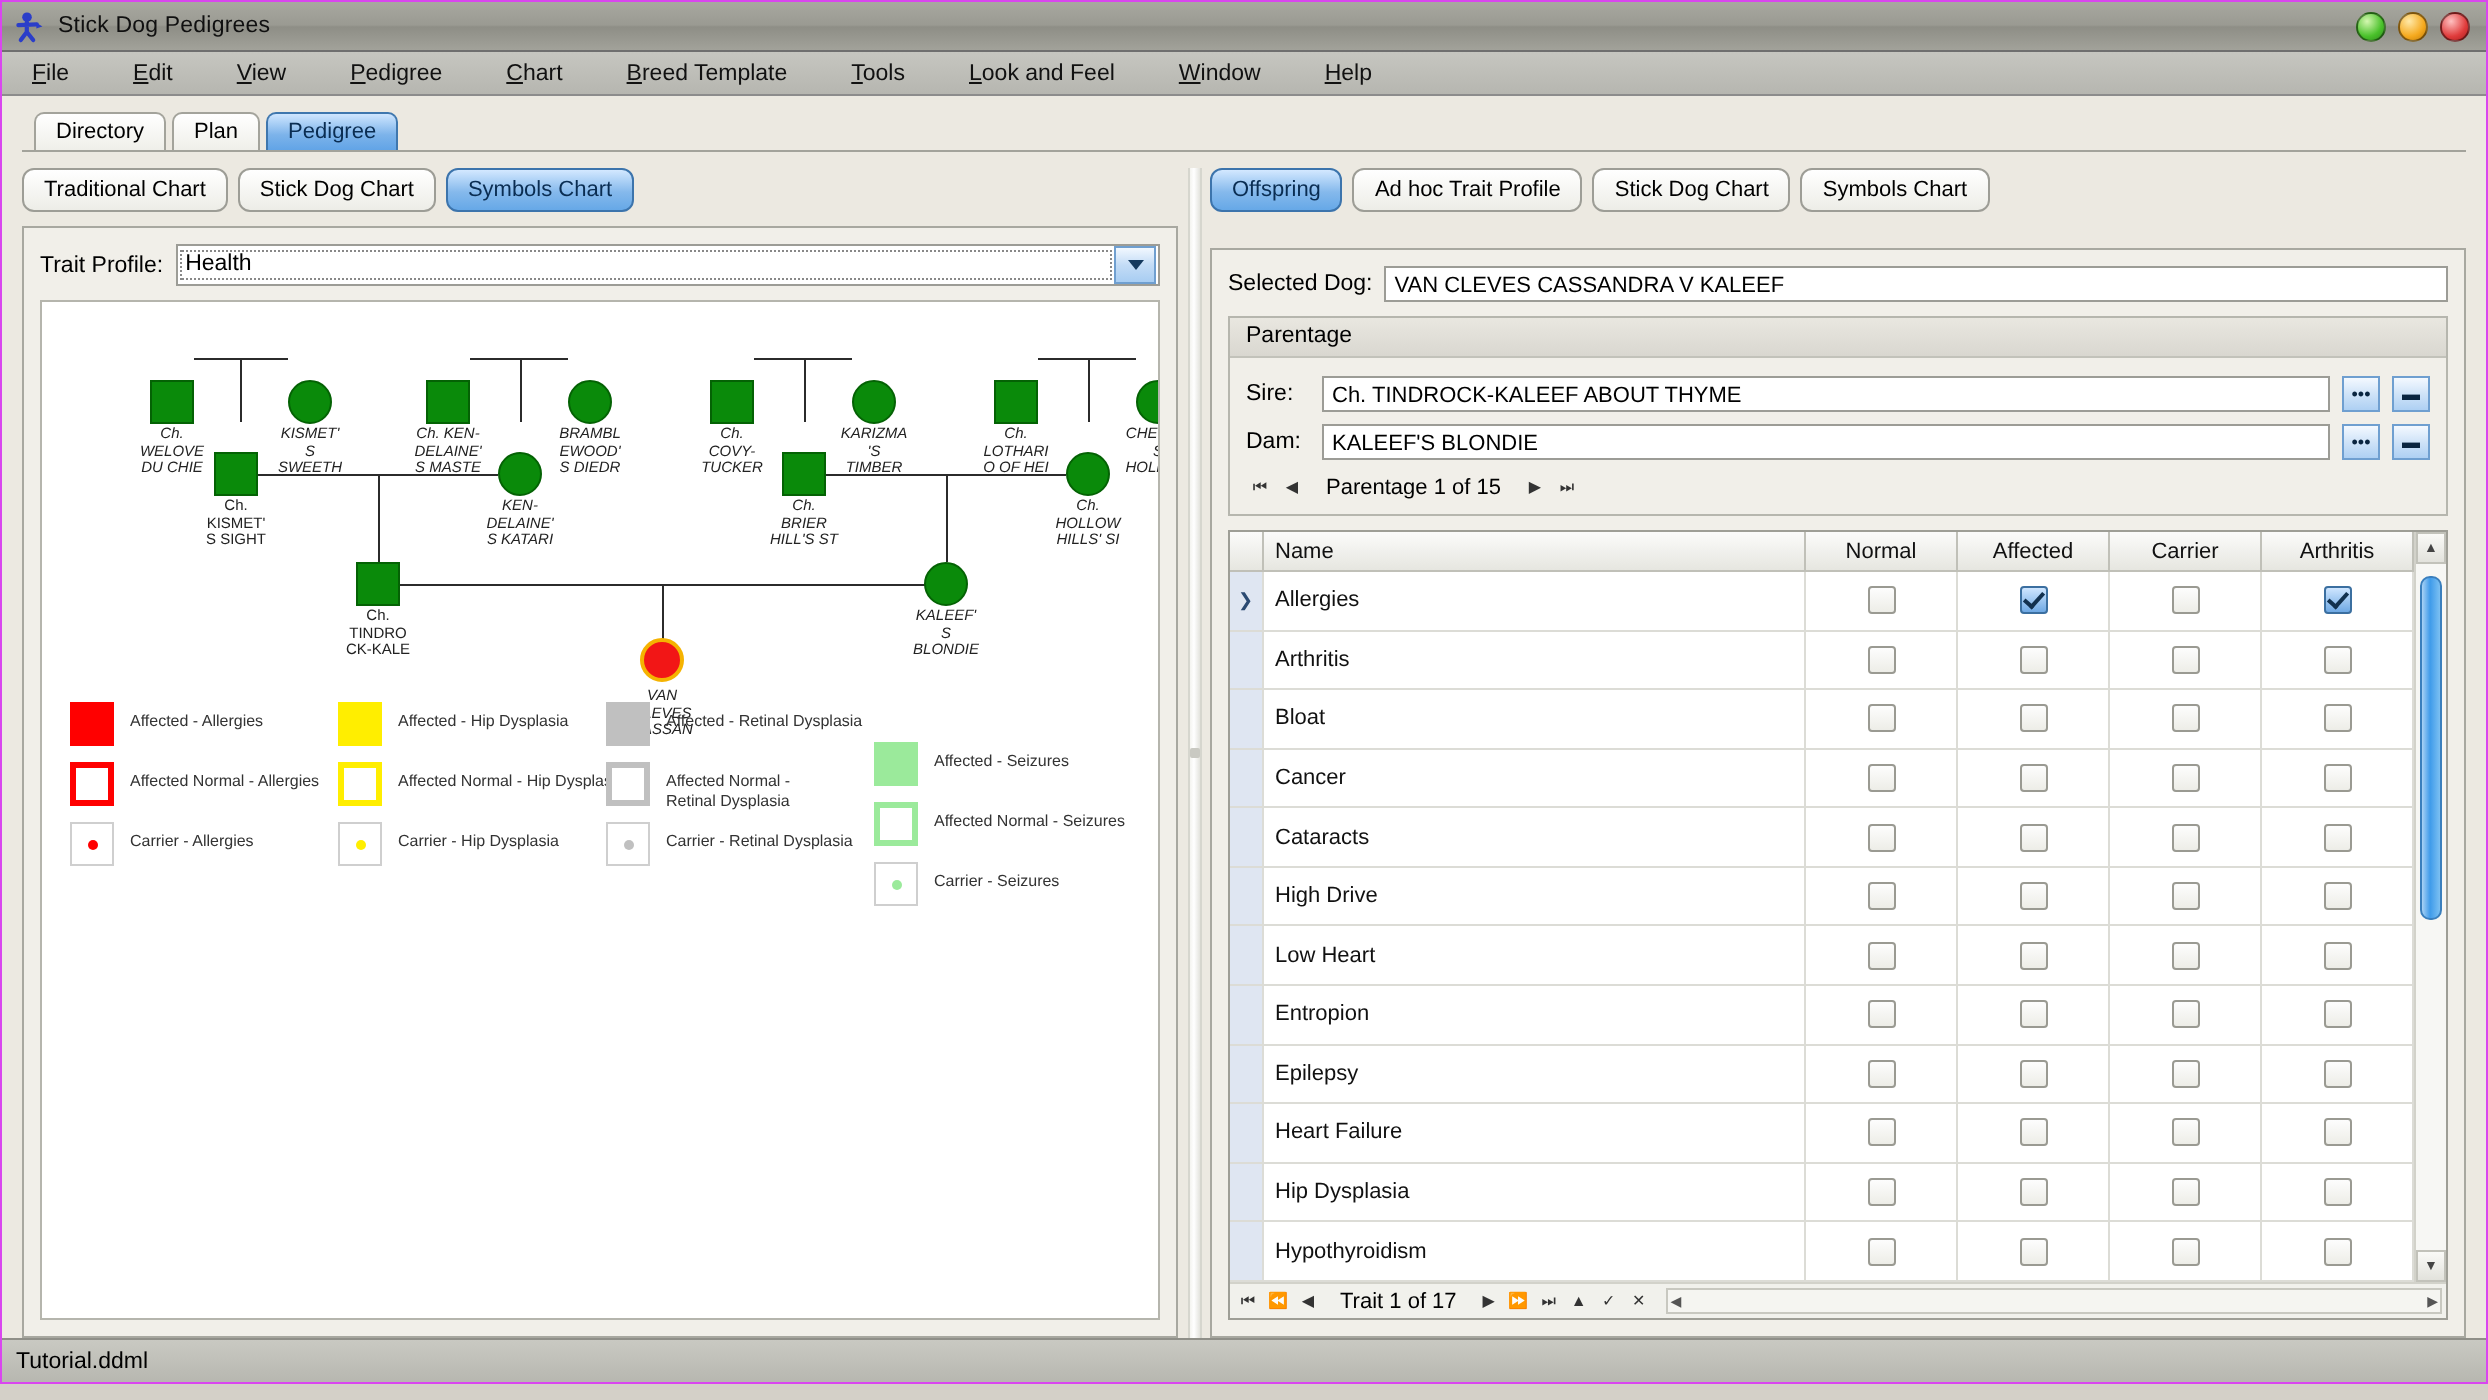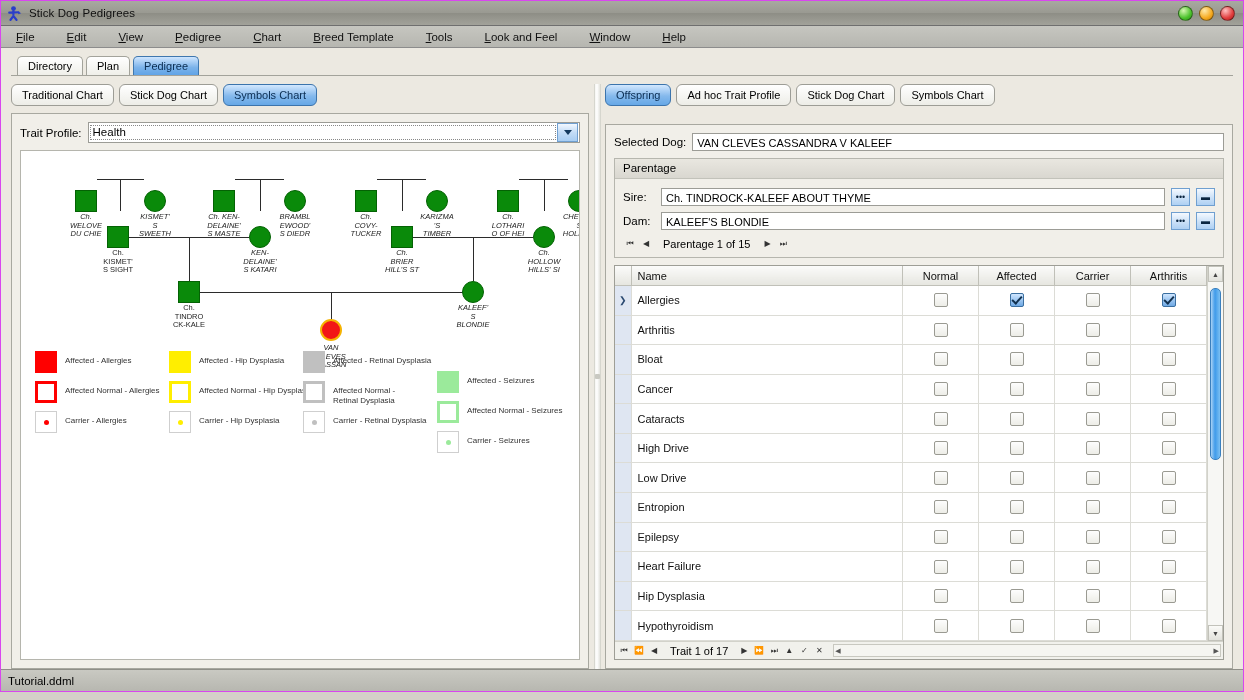--- a/index.html
+++ b/index.html
@@ -535,21 +535,21 @@
                   <tr>
                     <td class="ind"></td>
                     <td>High Drive</td>
                     <td class="cb"><span class="chk"></span></td>
                     <td class="cb"><span class="chk"></span></td>
                     <td class="cb"><span class="chk"></span></td>
                     <td class="cb"><span class="chk"></span></td>
                   </tr>
                   <tr>
                     <td class="ind"></td>
-                    <td>Low Drive</td>
+                    <td>Low Heart</td>
                     <td class="cb"><span class="chk"></span></td>
                     <td class="cb"><span class="chk"></span></td>
                     <td class="cb"><span class="chk"></span></td>
                     <td class="cb"><span class="chk"></span></td>
                   </tr>
                   <tr>
                     <td class="ind"></td>
                     <td>Entropion</td>
                     <td class="cb"><span class="chk"></span></td>
                     <td class="cb"><span class="chk"></span></td>

